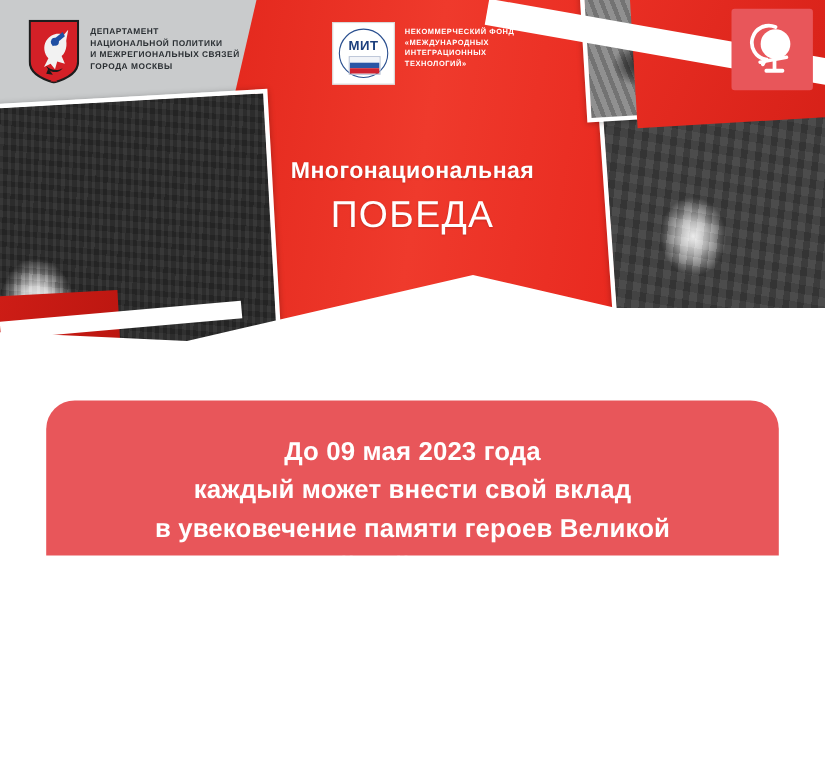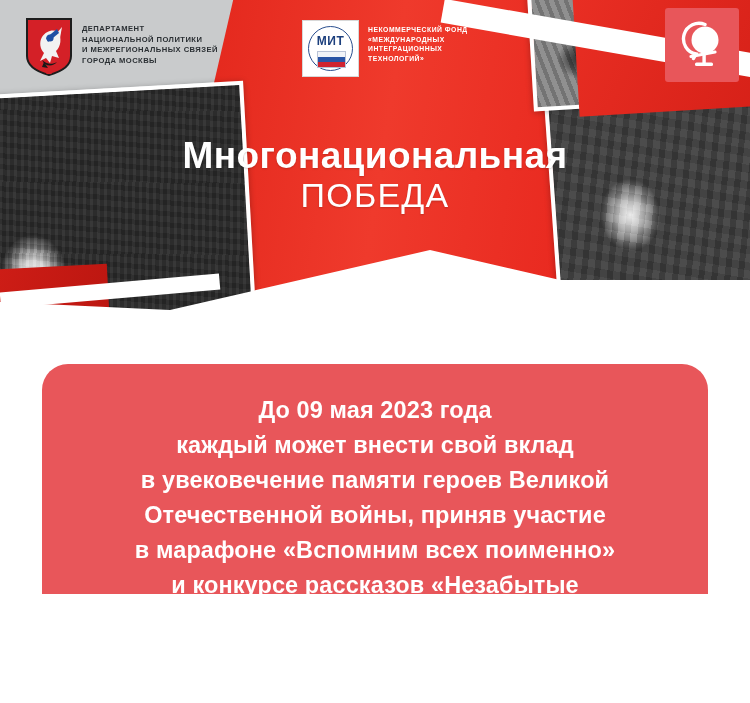--- a/index.html
+++ b/index.html
@@ -6,21 +6,21 @@
   html,body{margin:0;padding:0;}
   body{
     width:750px;height:703px;
     background:#ffffff;
     font-family:"Liberation Sans","DejaVu Sans",sans-serif;
     overflow:hidden;
     position:relative;
   }
   #poster{
     position:relative;
-    width:750px;height:594px;
+    width:750px;height:505px;
     background:#ffffff;
     overflow:hidden;
   }
 
   
   .header{
     position:absolute;left:0;top:0;width:750px;height:330px;
     overflow:hidden;
     background:#ffffff;
   }
@@ -203,21 +203,21 @@
     display:flex;align-items:center;justify-content:center;
     z-index:11;
   }
 
   
   .title-wrap{
     position:absolute;left:0;top:138px;width:750px;
     text-align:center;z-index:12;color:#ffffff;
   }
   .title-line1{
-    font-size:37px;font-weight:bold;letter-spacing:.4px;line-height:36px;
+    font-size:21px;font-weight:bold;letter-spacing:.4px;line-height:36px;
     text-shadow:0 1px 2px rgba(0,0,0,.18);
   }
   .title-line2{
     font-size:34px;font-weight:normal;letter-spacing:1.2px;line-height:42px;
     text-shadow:0 1px 2px rgba(0,0,0,.18);
   }
 
   
   .card{
     position:absolute;left:42px;top:364px;width:666px;height:302px;

